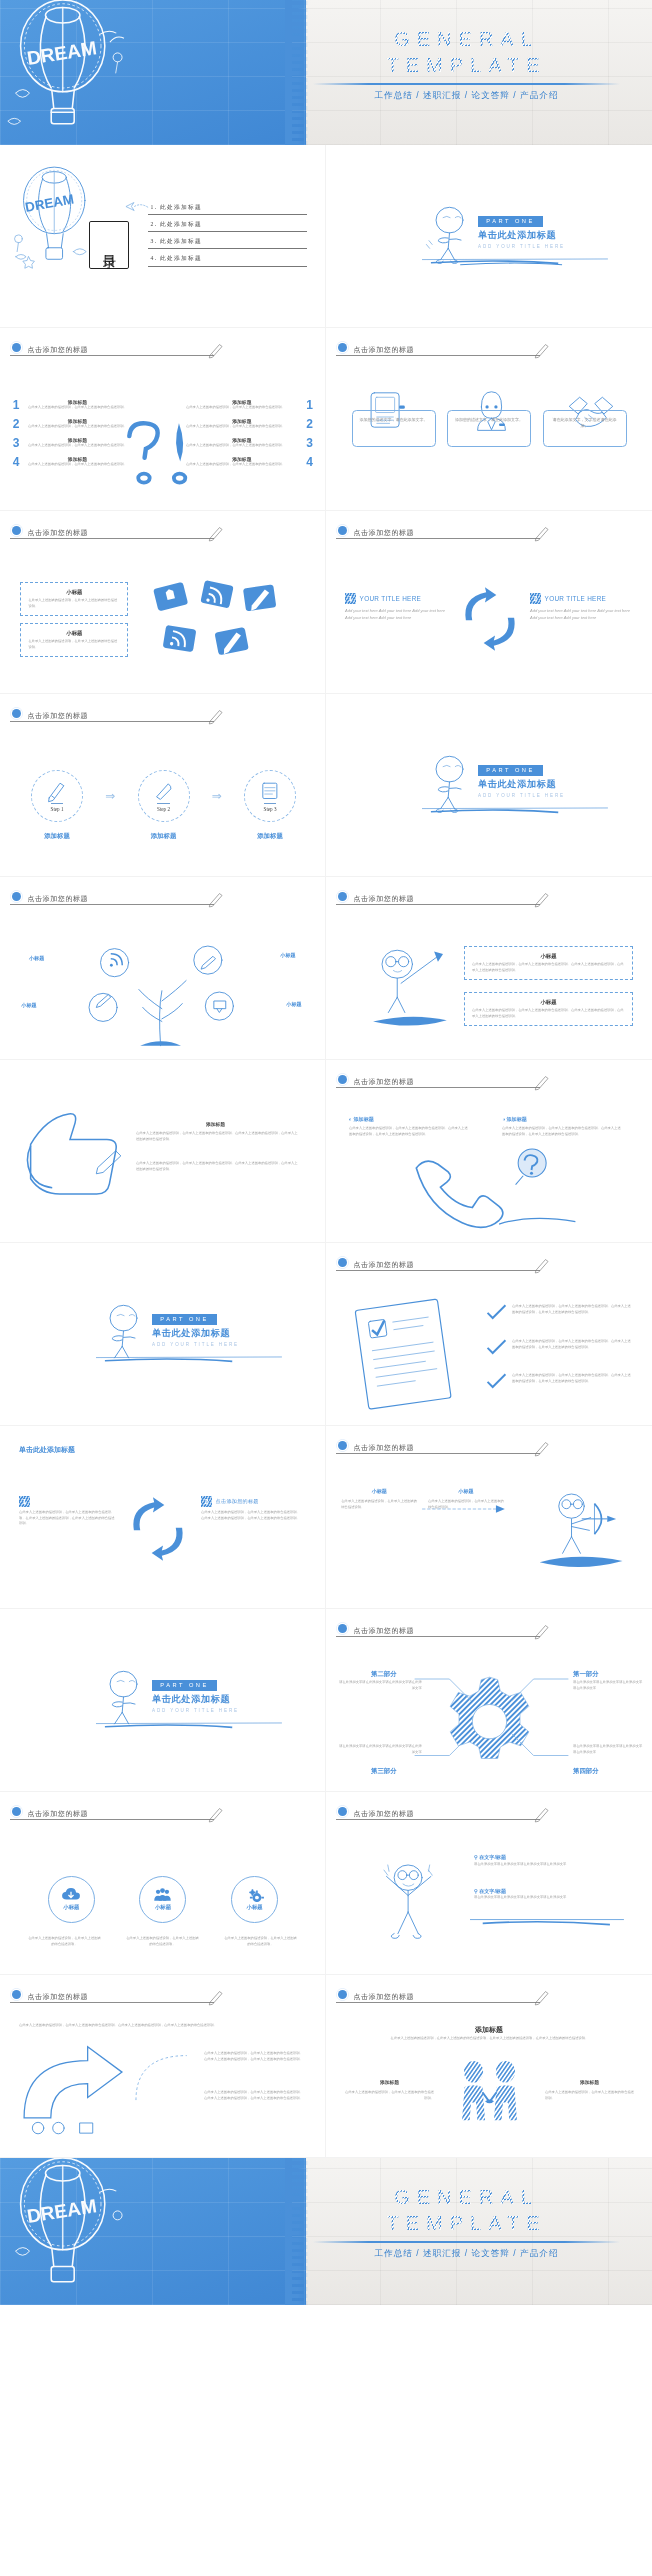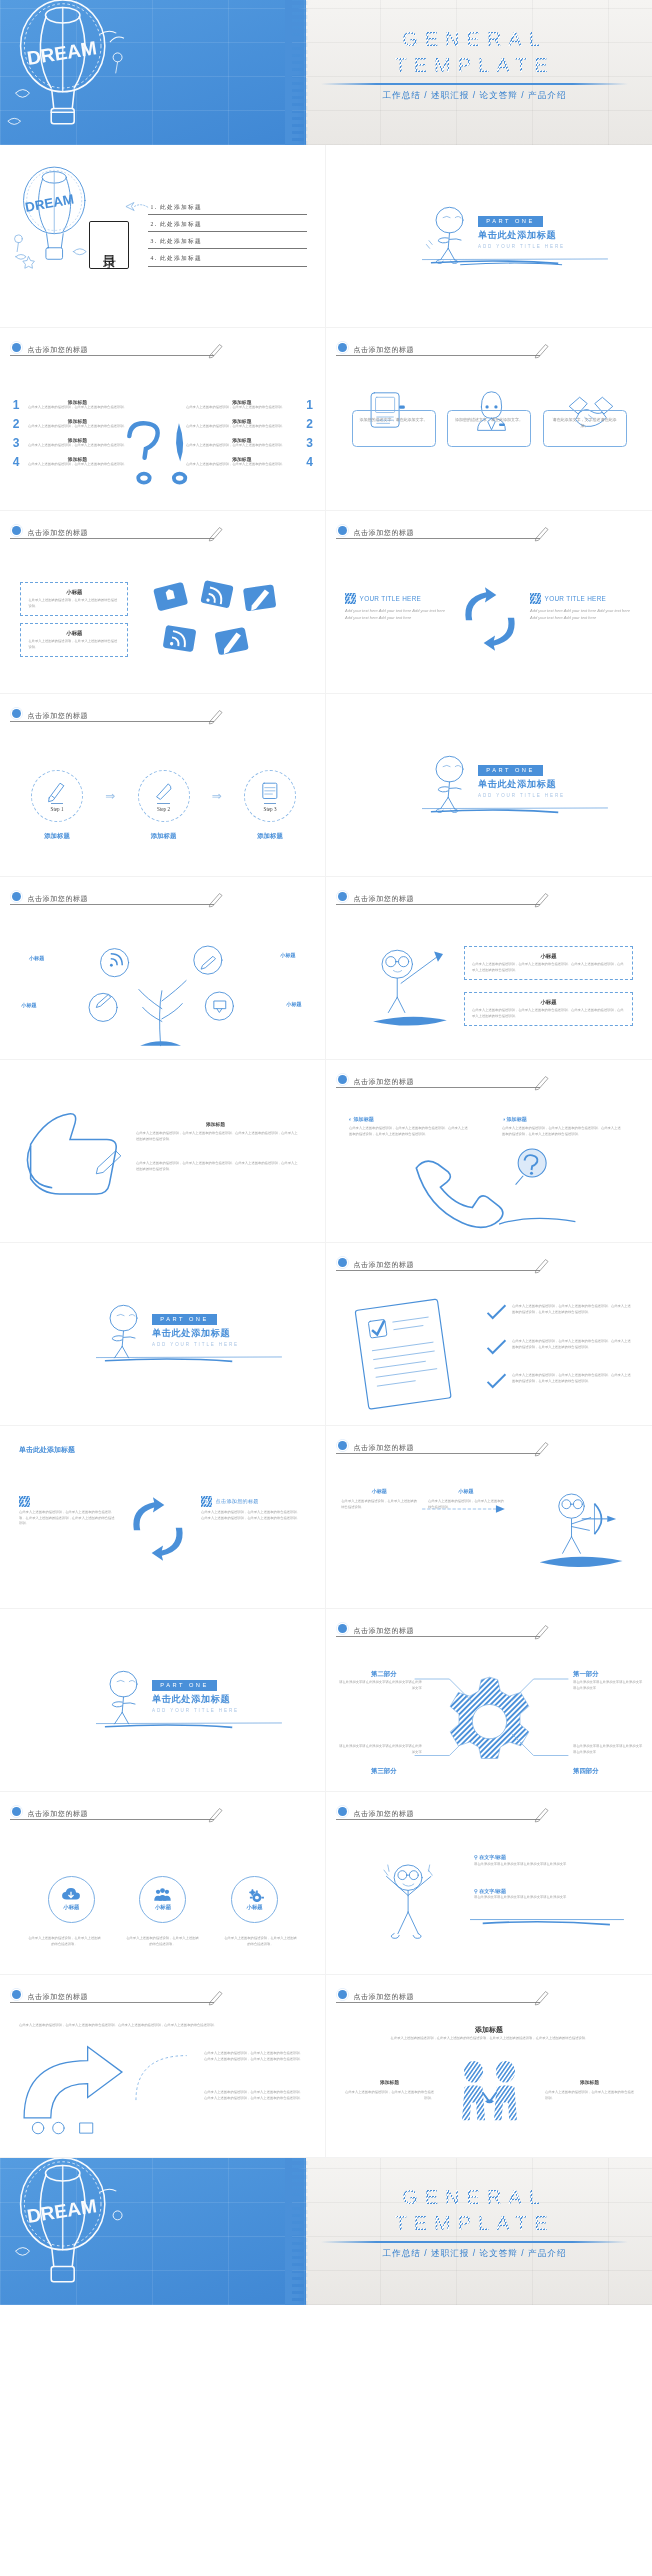--- a/index.html
+++ b/index.html
@@ -39,21 +39,21 @@
       linear-gradient(90deg,#4a90d9 0%, #4a90d9 30%, transparent 31%),
       repeating-linear-gradient(0deg, #4a90d9 0 3.8px, transparent 3.8px 7px);
     -webkit-mask-image:linear-gradient(90deg,#000 0%, #000 55%, transparent 100%);
             mask-image:linear-gradient(90deg,#000 0%, #000 55%, transparent 100%);
   }
   .hero-balloon {
     position:absolute; left:3.8px; top:-3.8px; width:134px; height:147px;
     opacity:.97;
   }
   .hero-right {
-    position:absolute; right:18px; top:27px; width:319px;
+    position:absolute; right:26px; top:27px; width:319px;
     text-align:center;
   }
   .hero-title {
     font-size:20px; letter-spacing:7px; line-height:1.28;
     font-weight:400;
     color:#4a90d9;
     background-image:repeating-linear-gradient(125deg,#4a90d9 0 1.3px, rgba(255,255,255,.92) 1.3px 2.5px);
     -webkit-background-clip:text; background-clip:text;
     -webkit-text-fill-color:transparent;
     text-align:center;

